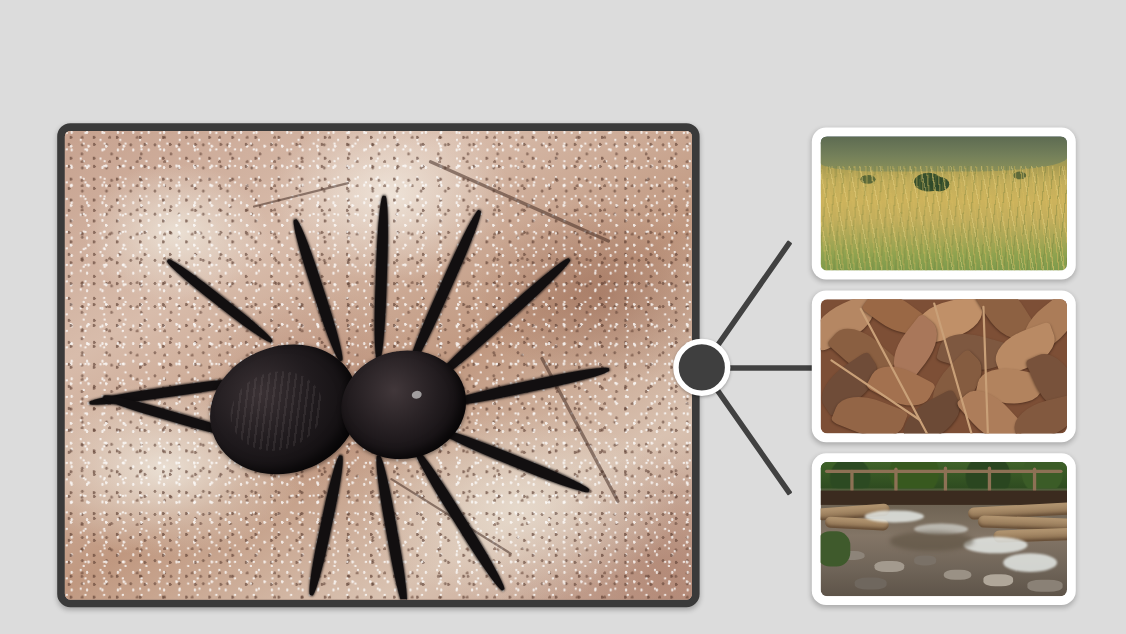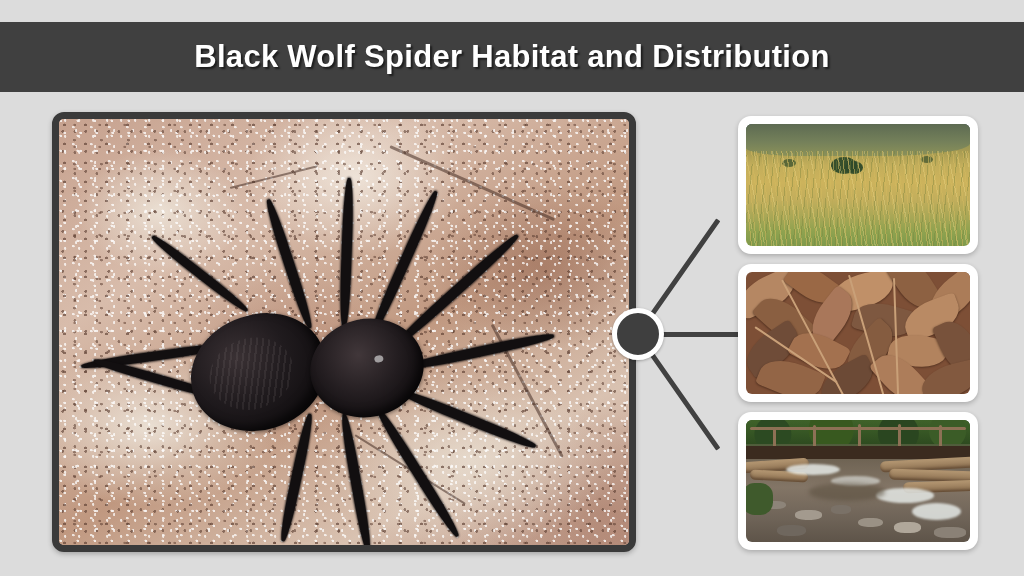--- a/index.html
+++ b/index.html
@@ -178,23 +178,20 @@
   .log{position:absolute;background:linear-gradient(to bottom,#b59873,#8a6e4f);border-radius:6px;
     box-shadow:inset 0 -2px 3px rgba(60,40,25,.5);}
   .water{position:absolute;background:rgba(235,240,238,.8);border-radius:50%;filter:blur(1px);}
   .rockbit{position:absolute;background:#8d8479;border-radius:40%;}
 </style>
 </head>
 <body>
 
 <div id="stage">
 
-  <div class="banner">
-    <div class="banner-title">Black Wolf Spider Habitat and Distribution</div>
-  </div>
 
   <div class="main-photo">
     <div class="photo-inner">
       <div class="rock"></div>
       <div class="speck"></div>
 
       <div class="rock-crack" style="left:58%;top:6%;width:180px;height:3px;transform:rotate(24deg);"></div>
       <div class="rock-crack" style="left:76%;top:48%;width:150px;height:3px;transform:rotate(62deg);"></div>
       <div class="rock-crack" style="left:52%;top:74%;width:130px;height:2px;transform:rotate(32deg);"></div>
       <div class="rock-crack" style="left:30%;top:16%;width:90px;height:2px;transform:rotate(-14deg);"></div>

